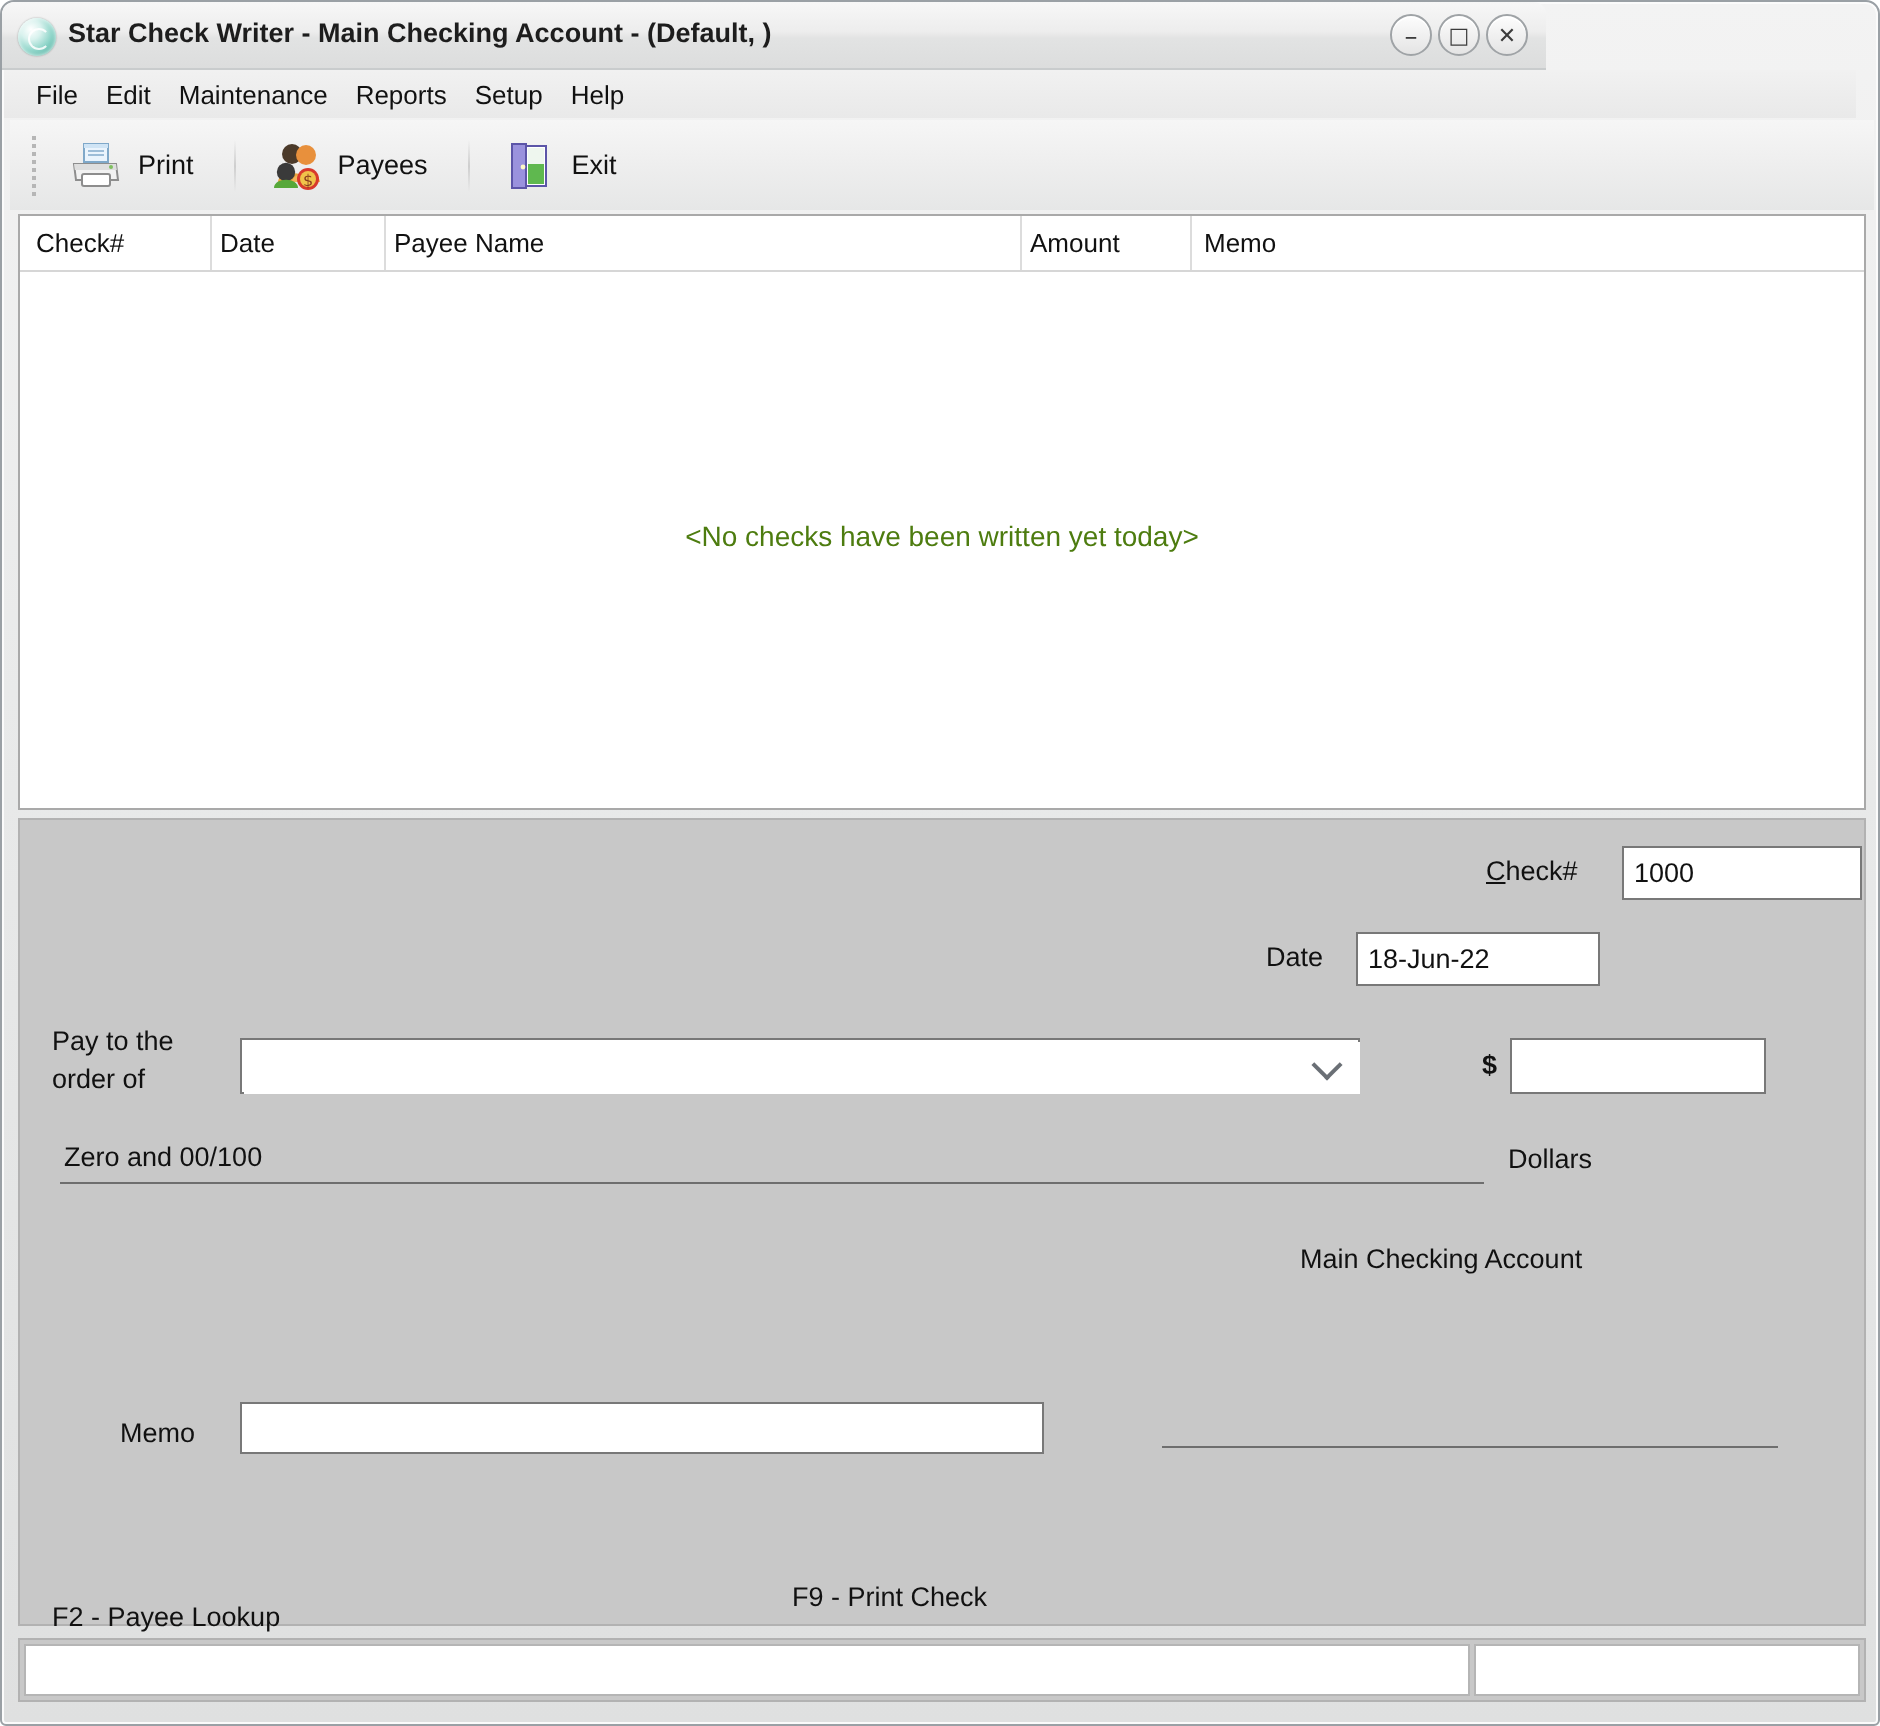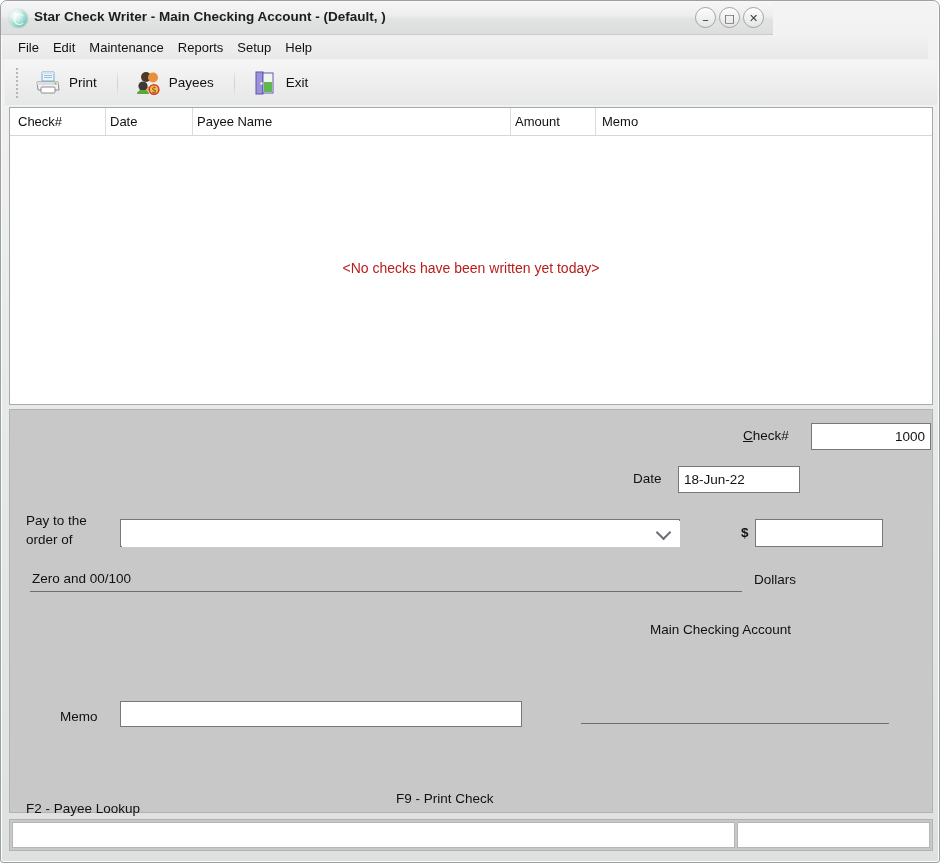--- a/index.html
+++ b/index.html
@@ -198,21 +198,21 @@
     height: 27px;
     background: #dcdcdc;
   }
   .empty-msg {
     position: absolute;
     left: 0;
     top: 152px;
     width: 100%;
     text-align: center;
     font-size: 14px;
-    color: #b91c1c;
+    color: #4d7c0f;
   }
 
   
   .formpanel {
     position: absolute;
     left: 8px; top: 408px;
     width: 924px;
     height: 404px;
     background: #c8c8c8;
     border: 1px solid #b2b2b2;
@@ -229,21 +229,21 @@
     background: #ffffff;
     border: 1px solid #787878;
     box-sizing: border-box;
     font-family: "Liberation Sans", sans-serif;
     font-size: 13.5px;
     color: #111;
     padding: 0 5px;
     outline: none;
     line-height: normal;
   }
-  .fld.ralign { text-align: right; }
+  .fld.ralign { text-align: left; }
   .combo {
     position: absolute;
     background: #ffffff;
     border: 1px solid #787878;
     box-sizing: border-box;
   }
   .combo .chev {
     position: absolute;
     right: 10px;
     top: 50%;

